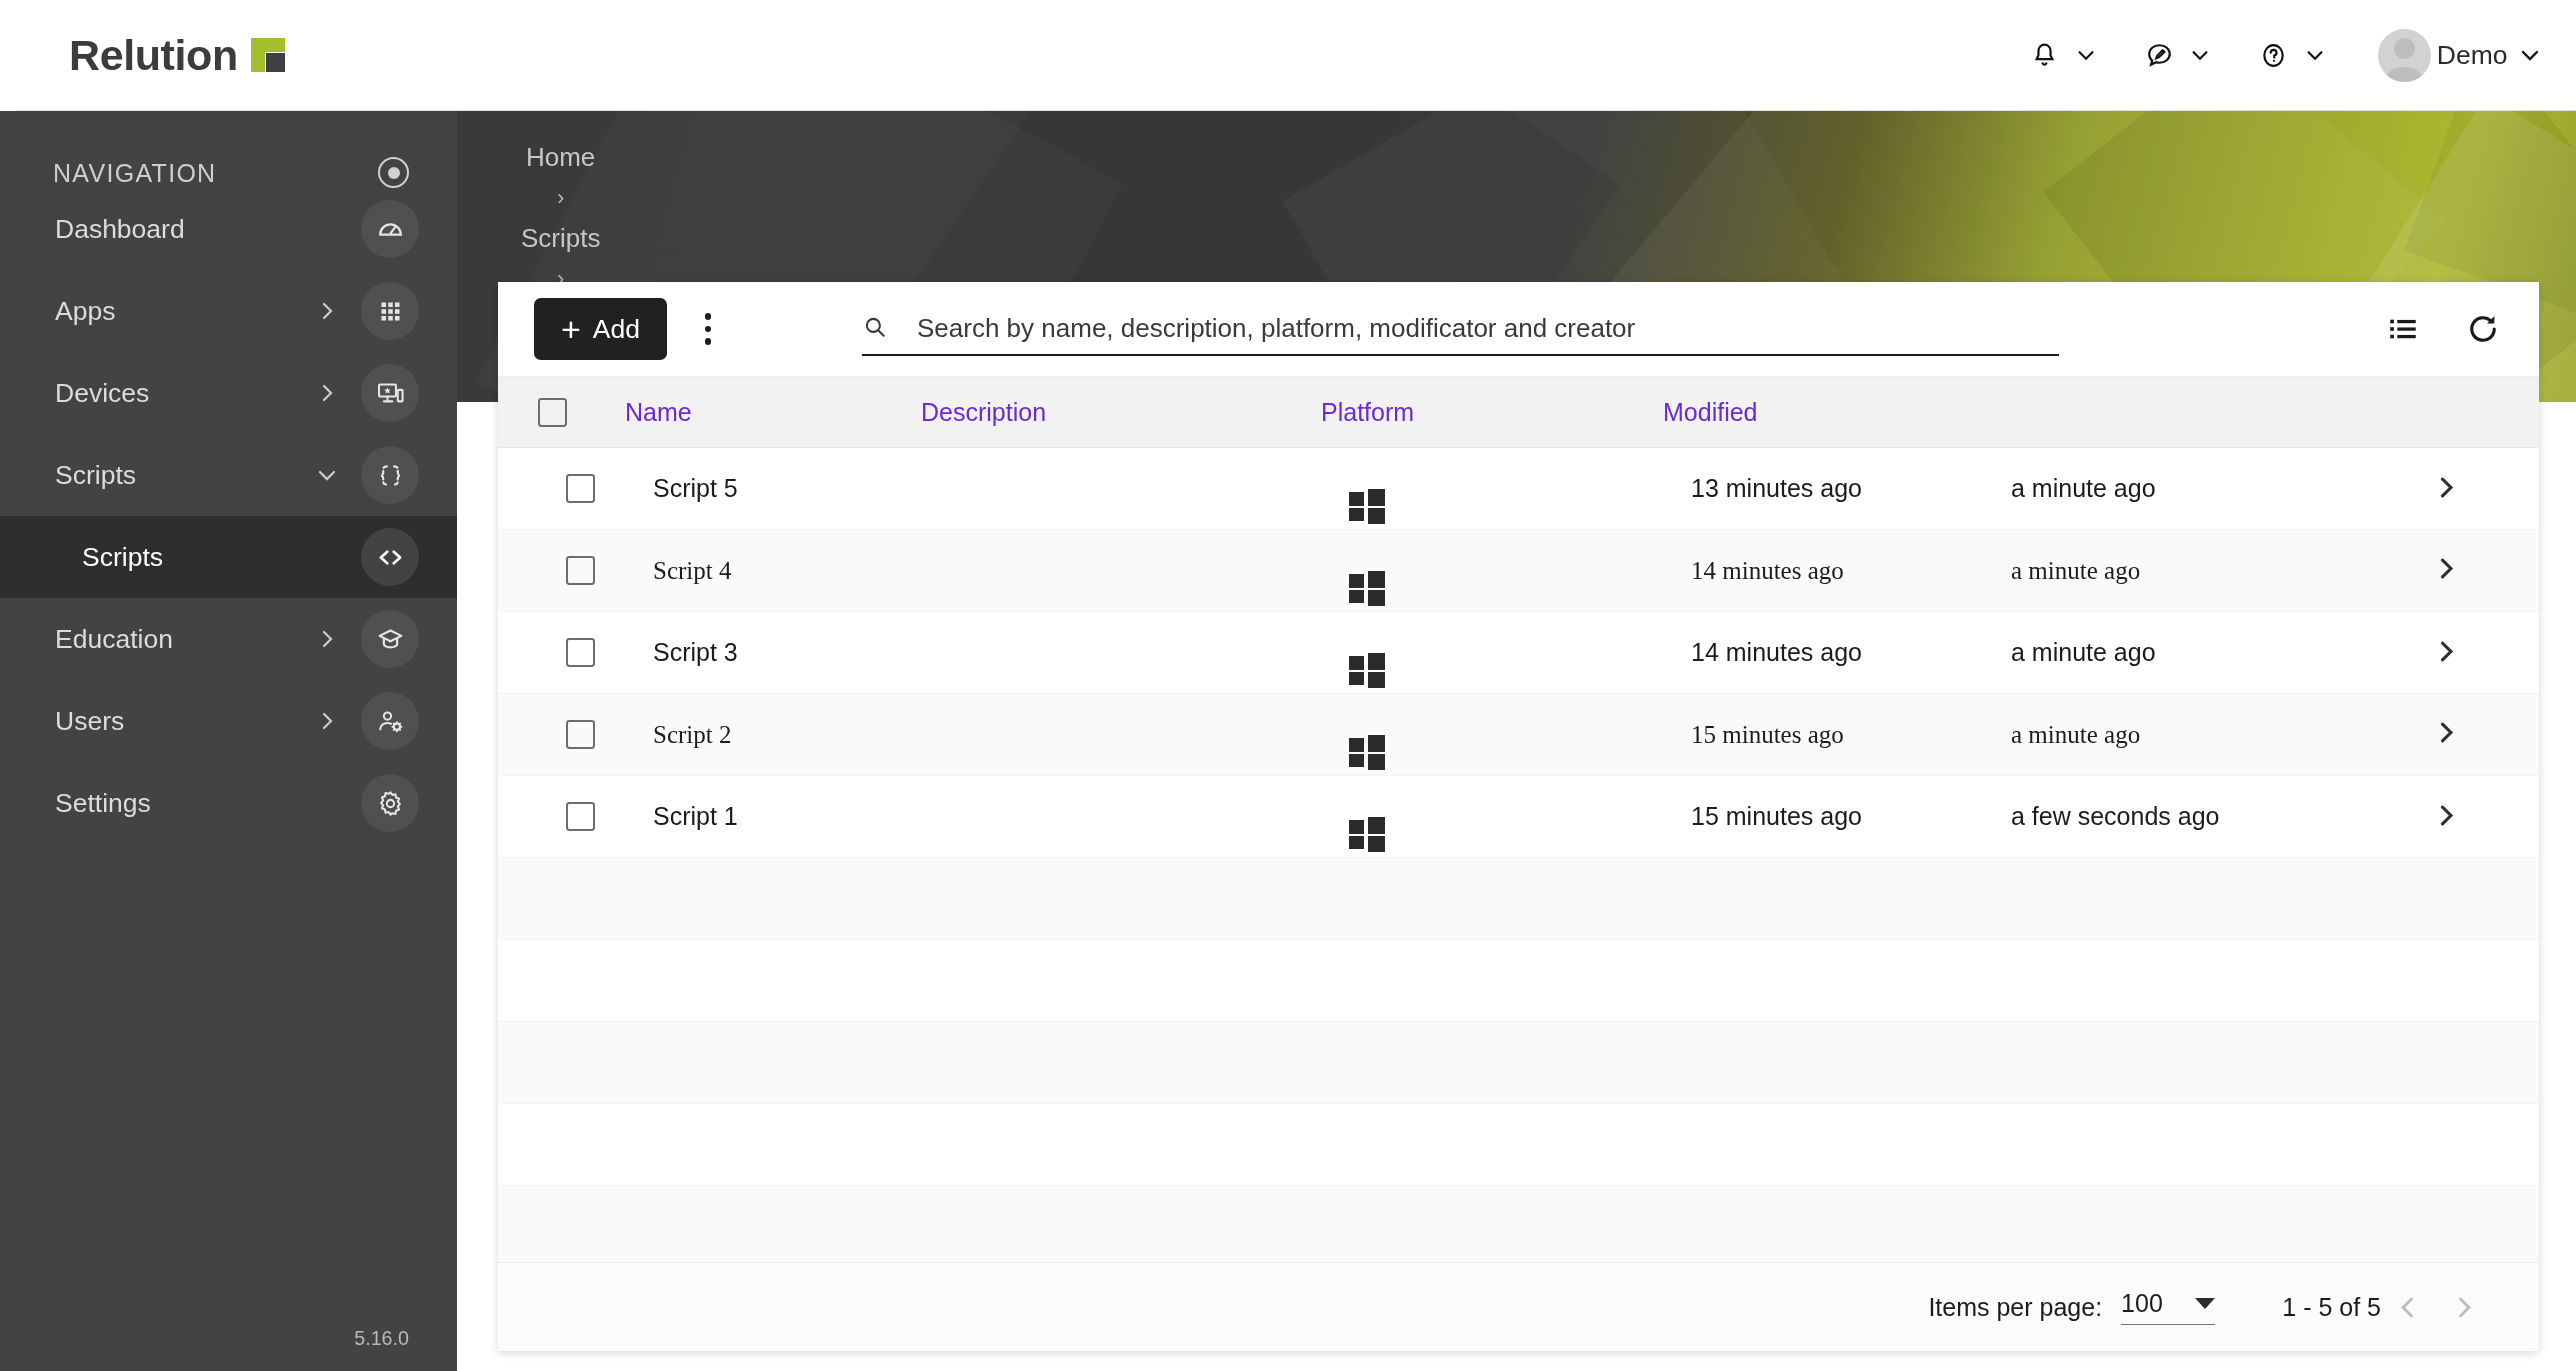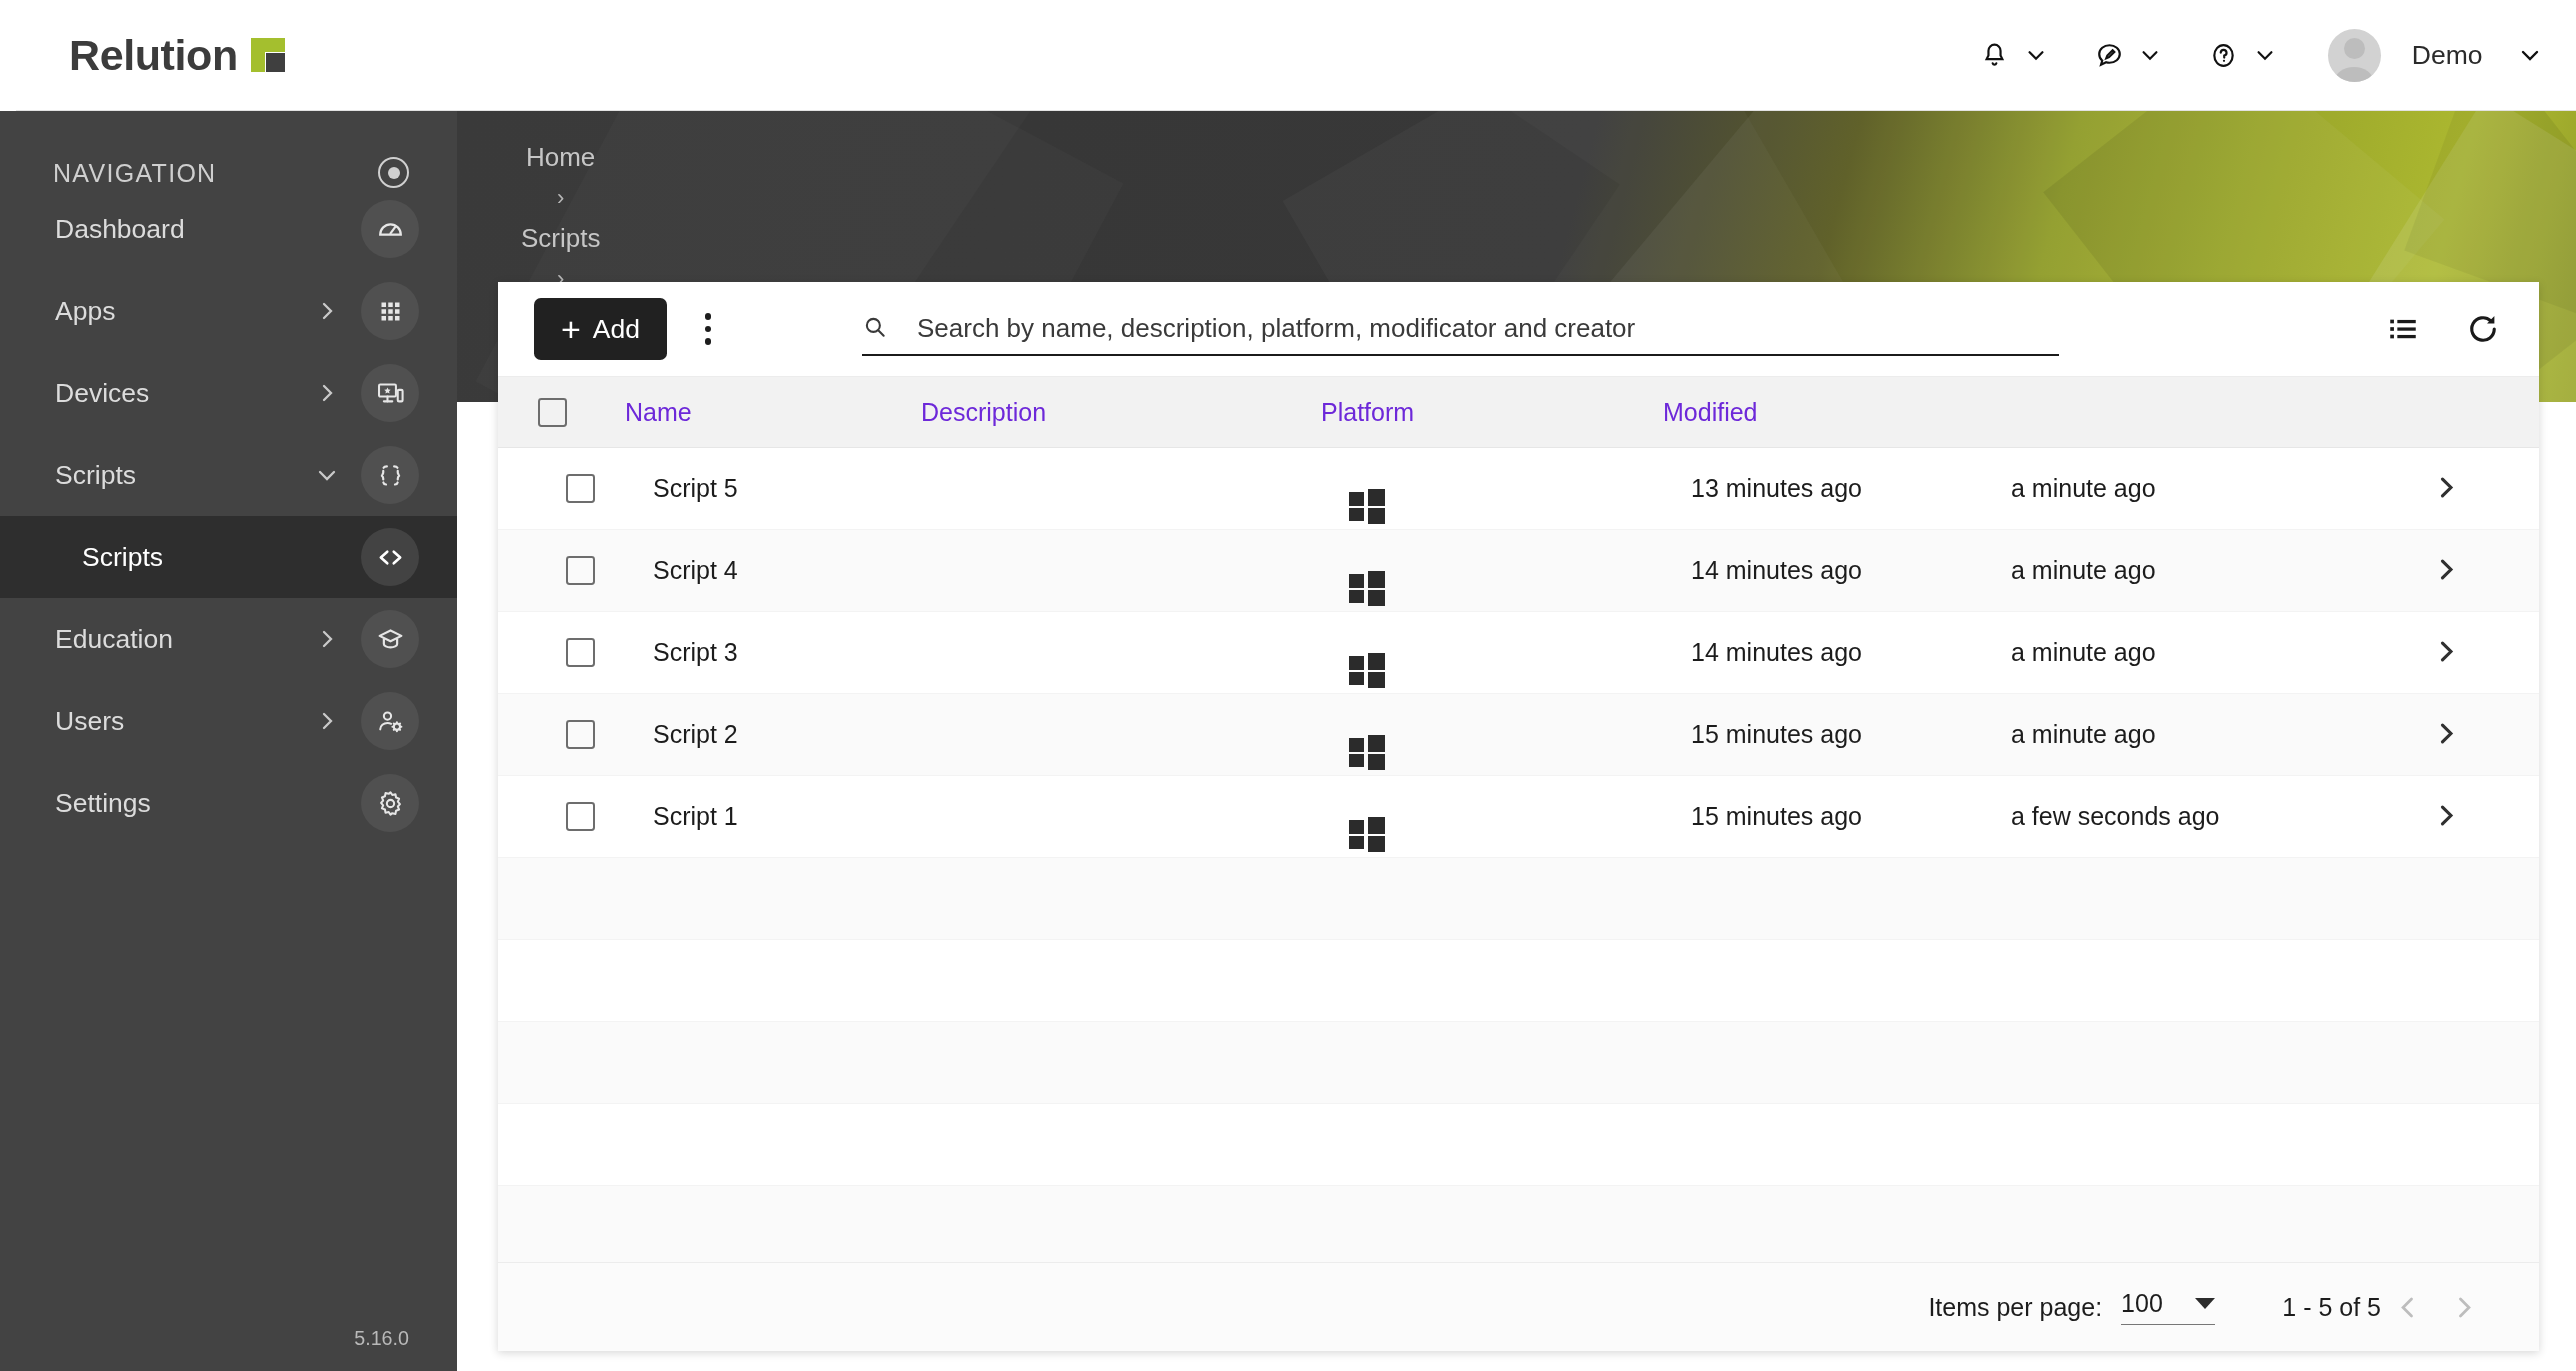--- a/index.html
+++ b/index.html
@@ -18,21 +18,21 @@
   .logo-wrap { display: flex; align-items: center; margin-left: 53px; gap: 13.7px; }
   .logo-text { font-size: 43px; font-weight: 600; color: #3c3c3c; letter-spacing: -0.4px; }
   .logo-mark { position: relative; width: 34px; height: 34px; }
   .logo-mark .g1 { position: absolute; left: 0; top: 0; width: 34px; height: 13.7px; background: #a4bf2e; }
   .logo-mark .g2 { position: absolute; left: 0; top: 0; width: 13.7px; height: 34px; background: #a4bf2e; }
   .logo-mark .g3 { position: absolute; right: 0; bottom: 0; width: 19px; height: 19px; background: #3f3f3f; }
 
   .topbar-right { margin-left: auto; display: flex; align-items: center; gap: 0; padding-right: 46px; }
   .tb-item { display: flex; align-items: center; gap: 8.6px; padding: 0 20.5px; cursor: pointer; height: 77px; }
   .tb-icon { width: 32.5px; height: 32.5px; display: flex; align-items: center; justify-content: center; color: #111; }
-  .user-item { display: flex; align-items: center; gap: 31px; padding-left: 26px; cursor: pointer; }
+  .user-item { display: flex; align-items: center; gap: 6px; padding-left: 26px; cursor: pointer; }
   .avatar {
     width: 53px; height: 53px; border-radius: 50%; background: #d2d2d2;
     display: flex; align-items: flex-end; justify-content: center; overflow: hidden; position: relative;
   }
   .avatar .head { position: absolute; top: 9.4px; width: 21.4px; height: 21.4px; border-radius: 50%; background: #bdbdbd; }
   .avatar .body { position: absolute; bottom: -12px; width: 38px; height: 27px; border-radius: 50% 50% 0 0; background: #bdbdbd; }
   .user-name { font-size: 26.5px; color: #2b2b2b; }
 
   
   .sidebar {
@@ -113,21 +113,21 @@
   .tool-right { margin-left: auto; display: flex; align-items: center; gap: 39px; padding-left: 43px; }
   .tool-ico { width: 41px; height: 41px; display: flex; align-items: center; justify-content: center; cursor: pointer; color: #1a1a1a; }
 
   
   .thead {
     display: flex; align-items: center; height: 72px; background: #f2f2f2;
     border-top: 0.9px solid #ececec; border-bottom: 0.9px solid #e6e6e6; flex: none;
   }
   .tbody { flex: 1; overflow: hidden; }
   .trow { display: flex; align-items: center; height: 82px; border-bottom: 0.9px solid #f3f3f3; padding-left: 28px; }
-  .trow.alt { background: #fafafa; }
+  .trow.alt { background: #fafafa; font-family: Liberation Serif, serif; }
   .c-check { width: 108px; display: flex; align-items: center; justify-content: center; flex: none; }
   .cbox { width: 29px; height: 29px; border: 2.6px solid #6d6d6d; border-radius: 3.4px; cursor: pointer; }
   .c-name { width: 315px; flex: none; padding-left: 19px; }
   .c-desc { width: 400px; flex: none; }
   .c-plat { width: 315px; flex: none; }
   .c-created { width: 320px; flex: none; padding-left: 27px; height: 100%; display: flex; align-items: center; }
   .thead .c-created { background: #e7e7e7; justify-content: space-between; padding-right: 31px; }
   .c-mod { width: 368px; flex: none; padding-left: 27px; }
   .c-arrow { flex: 1; display: flex; align-items: center; justify-content: center; }
   .th { font-size: 25px; font-weight: normal; color: #6d28d9; }

